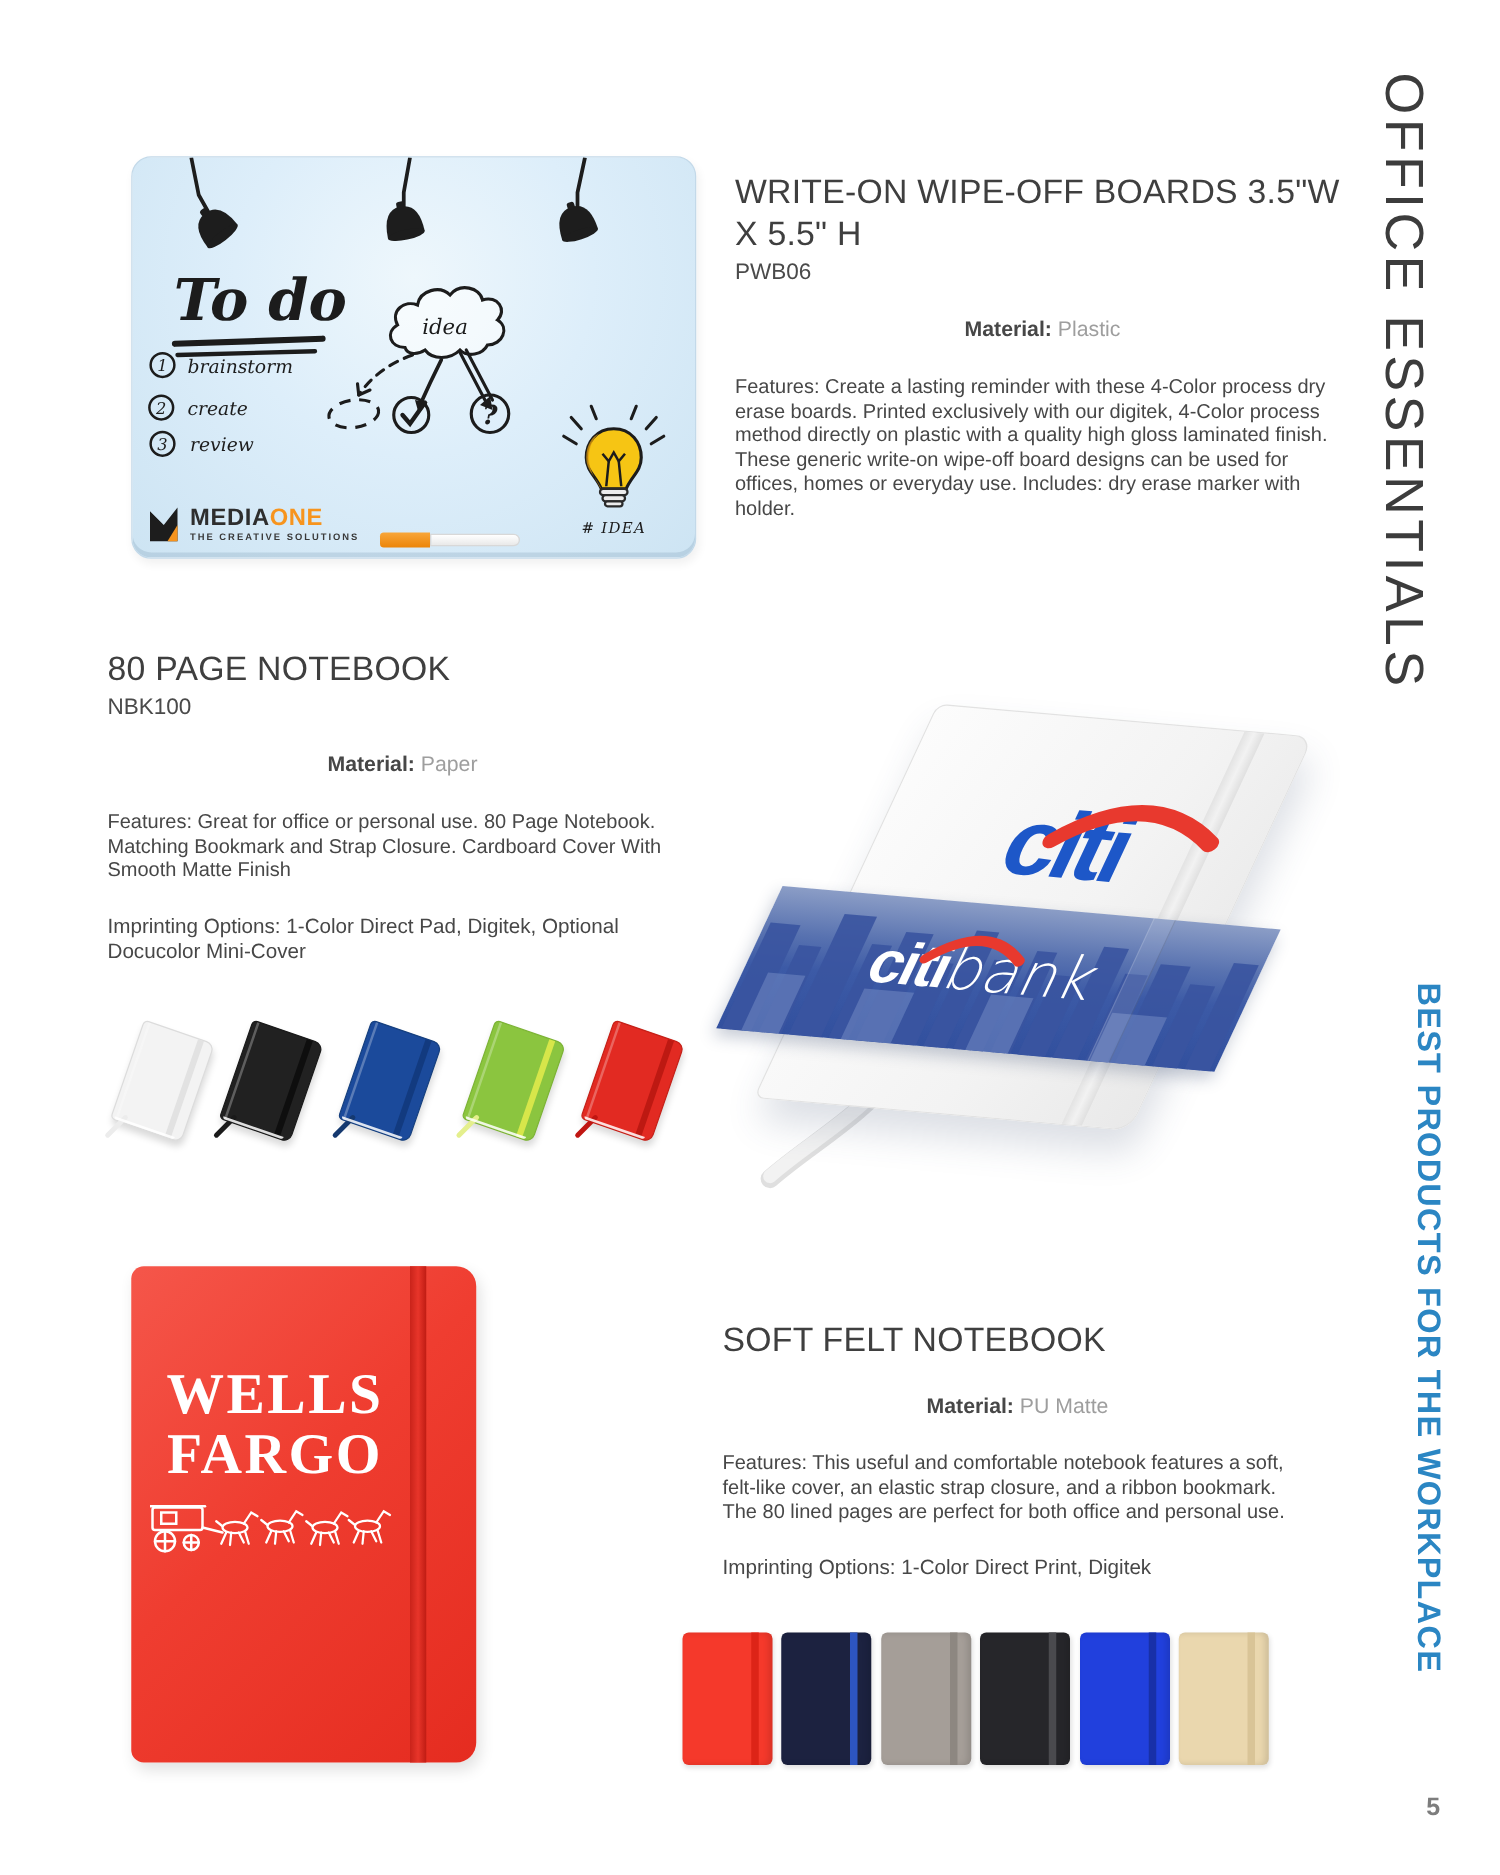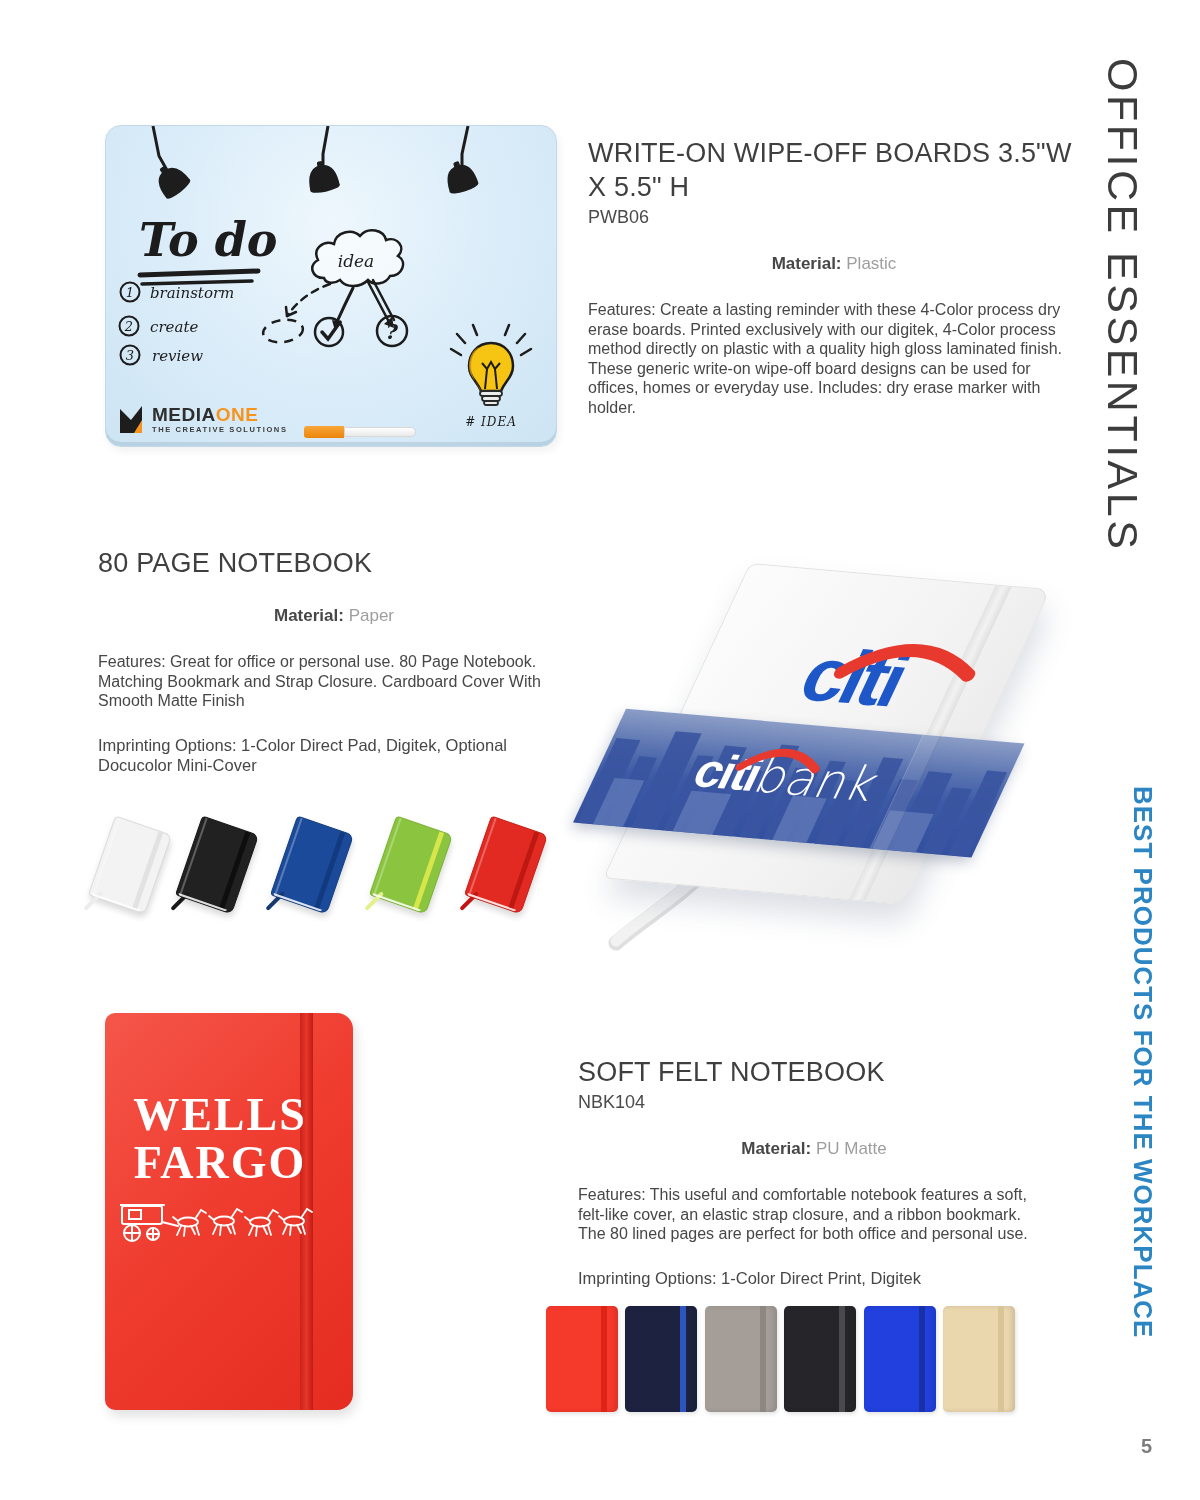--- a/index.html
+++ b/index.html
@@ -56,21 +56,21 @@
 
   
   .mini{position:absolute;width:58px;height:82px;border-radius:4px 7px 7px 4px;transform:rotate(19deg);
         box-shadow:2px 4px 6px rgba(0,0,0,.15);}
   .mini .strap{position:absolute;right:8px;top:0;bottom:0;width:5px;}
   .mini .spine{position:absolute;left:3px;top:0;bottom:0;width:2px;background:rgba(255,255,255,.28);}
   .mini .pages{position:absolute;left:2px;right:5px;bottom:0;height:2px;background:rgba(255,255,255,.85);border-radius:0 0 4px 4px;}
   .mini .ribbon{position:absolute;left:4px;bottom:-17px;width:3.5px;height:24px;transform:rotate(26deg);border-radius:2px;}
 
   
-  .wf{position:absolute;left:105px;top:1013px;width:248px;height:397px;border-radius:10px 16px 16px 10px;
+  .wf{position:absolute;left:105px;top:1013px;width:276px;height:397px;border-radius:10px 16px 16px 10px;
       background:linear-gradient(135deg,#f5564a 0%,#ef3d30 45%,#e52c20 100%);
       box-shadow:3px 6px 12px rgba(0,0,0,.12);}
   .wf .strap{position:absolute;right:40px;top:0;bottom:0;width:13px;
       background:linear-gradient(90deg,#c9231a,#e8352a 50%,#c01c13);}
   .wf .wf-text{position:absolute;left:0;width:230px;top:78px;text-align:center;color:#ffffff;
       font-family:"Liberation Serif",serif;font-weight:700;font-size:46px;line-height:1.05;letter-spacing:2px;}
   .wf .coach{position:absolute;left:15px;top:183px;}
 
   
   .felt{position:absolute;top:1306px;width:72px;height:106px;border-radius:5px;
@@ -188,22 +188,23 @@
     </div>
   </div>
 
   <section class="prod" style="left:588px;top:136px;width:492px;">
     <h2>WRITE-ON WIPE-OFF BOARDS 3.5"W X 5.5" H</h2>
     <div class="code">PWB06</div>
     <p class="material"><b>Material:</b> <span class="val">Plastic</span></p>
     <p class="features">Features: Create a lasting reminder with these 4-Color process dry erase boards. Printed exclusively with our digitek, 4-Color process method directly on plastic with a quality high gloss laminated finish. These generic write-on wipe-off board designs can be used for offices, homes or everyday use. Includes: dry erase marker with holder.</p>
   </section>
 
-  <section class="prod" style="left:98px;top:518px;width:472px;margin-top:28px;">
+  <section class="prod" style="left:86px;top:518px;width:472px;">
     <h2>80 PAGE NOTEBOOK</h2>
+    <div class="code">NBK100</div>
     <p class="material"><b>Material:</b> <span class="val">Paper</span></p>
     <p class="features">Features: Great for office or personal use. 80 Page Notebook. Matching Bookmark and Strap Closure. Cardboard Cover With Smooth Matte Finish</p>
     <p class="imprint">Imprinting Options: 1-Color Direct Pad, Digitek, Optional Docucolor Mini-Cover</p>
   </section>
 
   <div class="citi-wrap">
     <svg class="citi-ribbon" width="160" height="130" viewBox="0 0 160 130">
       <path d="M120,18 C90,58 48,80 16,108" fill="none" stroke="#dfdfdf" stroke-width="15" stroke-linecap="round"></path>
       <path d="M120,16 C90,56 48,78 16,106" fill="none" stroke="#f2f2f2" stroke-width="11" stroke-linecap="round"></path>
     </svg>
@@ -322,21 +323,20 @@
           <ellipse cx="12" cy="20" rx="10" ry="4.5"></ellipse>
             <path d="M19,17 L25,8 L30,11"></path>
             <path d="M5,24 L1,33 M9,24 L8,34 M15,24 L19,32 M20,23 L23,33 M2,19 L-3,15"></path>
         </g>
       </g>
     </svg>
   </div>
 
   <section class="prod" style="left:578px;top:1055px;width:472px;">
     <h2>SOFT FELT NOTEBOOK</h2>
-    <div class="code">NBK104</div>
     <p class="material"><b>Material:</b> <span class="val">PU Matte</span></p>
     <p class="features">Features: This useful and comfortable notebook features a soft, felt-like cover, an elastic strap closure, and a ribbon bookmark. The 80 lined pages are perfect for both office and personal use.</p>
     <p class="imprint">Imprinting Options: 1-Color Direct Print, Digitek</p>
   </section>
 
   <div id="felt-row">
       <div class="felt" style="left: 546px; background: rgb(245, 57, 43);">
         <div class="strap" style="background:#dd2417"></div>
       </div>
       <div class="felt" style="left: 625px; background: rgb(28, 34, 64);">

